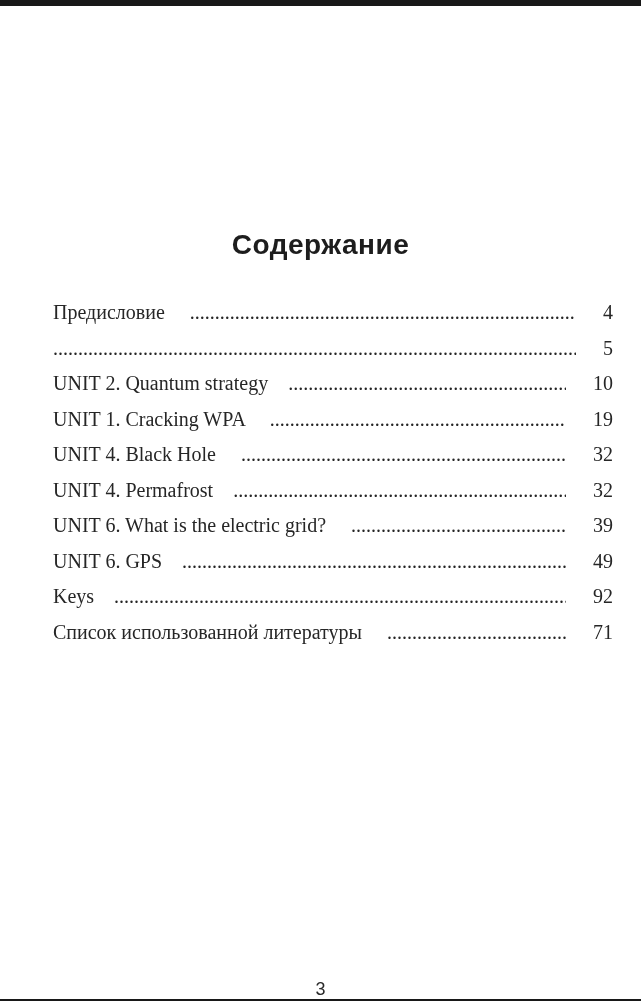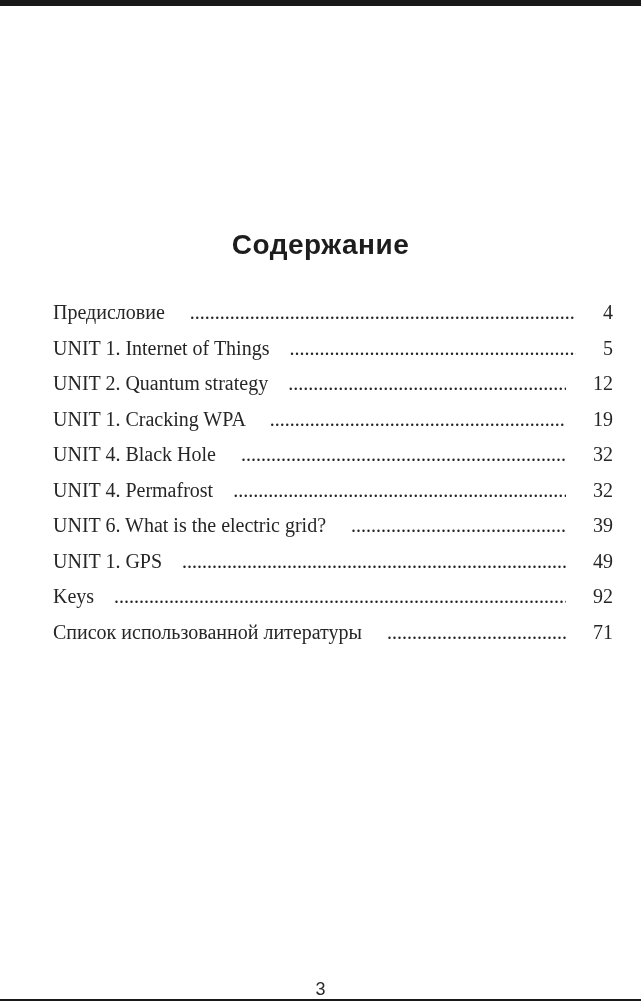--- a/index.html
+++ b/index.html
@@ -92,28 +92,27 @@
 
   <h1 class="doc-title">Содержание</h1>
 
   <div class="toc" id="toc-list">
       <div class="toc-row">
       <span class="toc-label">Предисловие </span>
       <span class="toc-dots" aria-hidden="true">....................................................................................................................................................................................</span>
       <span class="toc-page">4</span>
     </div>
       <div class="toc-row">
-      <span class="toc-label">UNIT 1. Internet of Things</span>
       <span class="toc-dots" aria-hidden="true">....................................................................................................................................................................................</span>
       <span class="toc-page">5</span>
     </div>
       <div class="toc-row">
       <span class="toc-label">UNIT 2. Quantum strategy</span>
       <span class="toc-dots" aria-hidden="true">....................................................................................................................................................................................</span>
-      <span class="toc-page">12</span>
+      <span class="toc-page">10</span>
     </div>
       <div class="toc-row">
       <span class="toc-label">UNIT 1. Cracking WPA </span>
       <span class="toc-dots" aria-hidden="true">....................................................................................................................................................................................</span>
       <span class="toc-page">19</span>
     </div>
       <div class="toc-row">
       <span class="toc-label">UNIT 4. Black Hole </span>
       <span class="toc-dots" aria-hidden="true">....................................................................................................................................................................................</span>
       <span class="toc-page">32</span>
@@ -122,21 +121,21 @@
       <span class="toc-label">UNIT 4. Permafrost</span>
       <span class="toc-dots" aria-hidden="true">....................................................................................................................................................................................</span>
       <span class="toc-page">32</span>
     </div>
       <div class="toc-row">
       <span class="toc-label">UNIT 6. What is the electric grid? </span>
       <span class="toc-dots" aria-hidden="true">....................................................................................................................................................................................</span>
       <span class="toc-page">39</span>
     </div>
       <div class="toc-row">
-      <span class="toc-label">UNIT 1. GPS</span>
+      <span class="toc-label">UNIT 6. GPS</span>
       <span class="toc-dots" aria-hidden="true">....................................................................................................................................................................................</span>
       <span class="toc-page">49</span>
     </div>
       <div class="toc-row">
       <span class="toc-label">Keys</span>
       <span class="toc-dots" aria-hidden="true">....................................................................................................................................................................................</span>
       <span class="toc-page">92</span>
     </div>
       <div class="toc-row">
       <span class="toc-label">Список использованной литературы </span>

